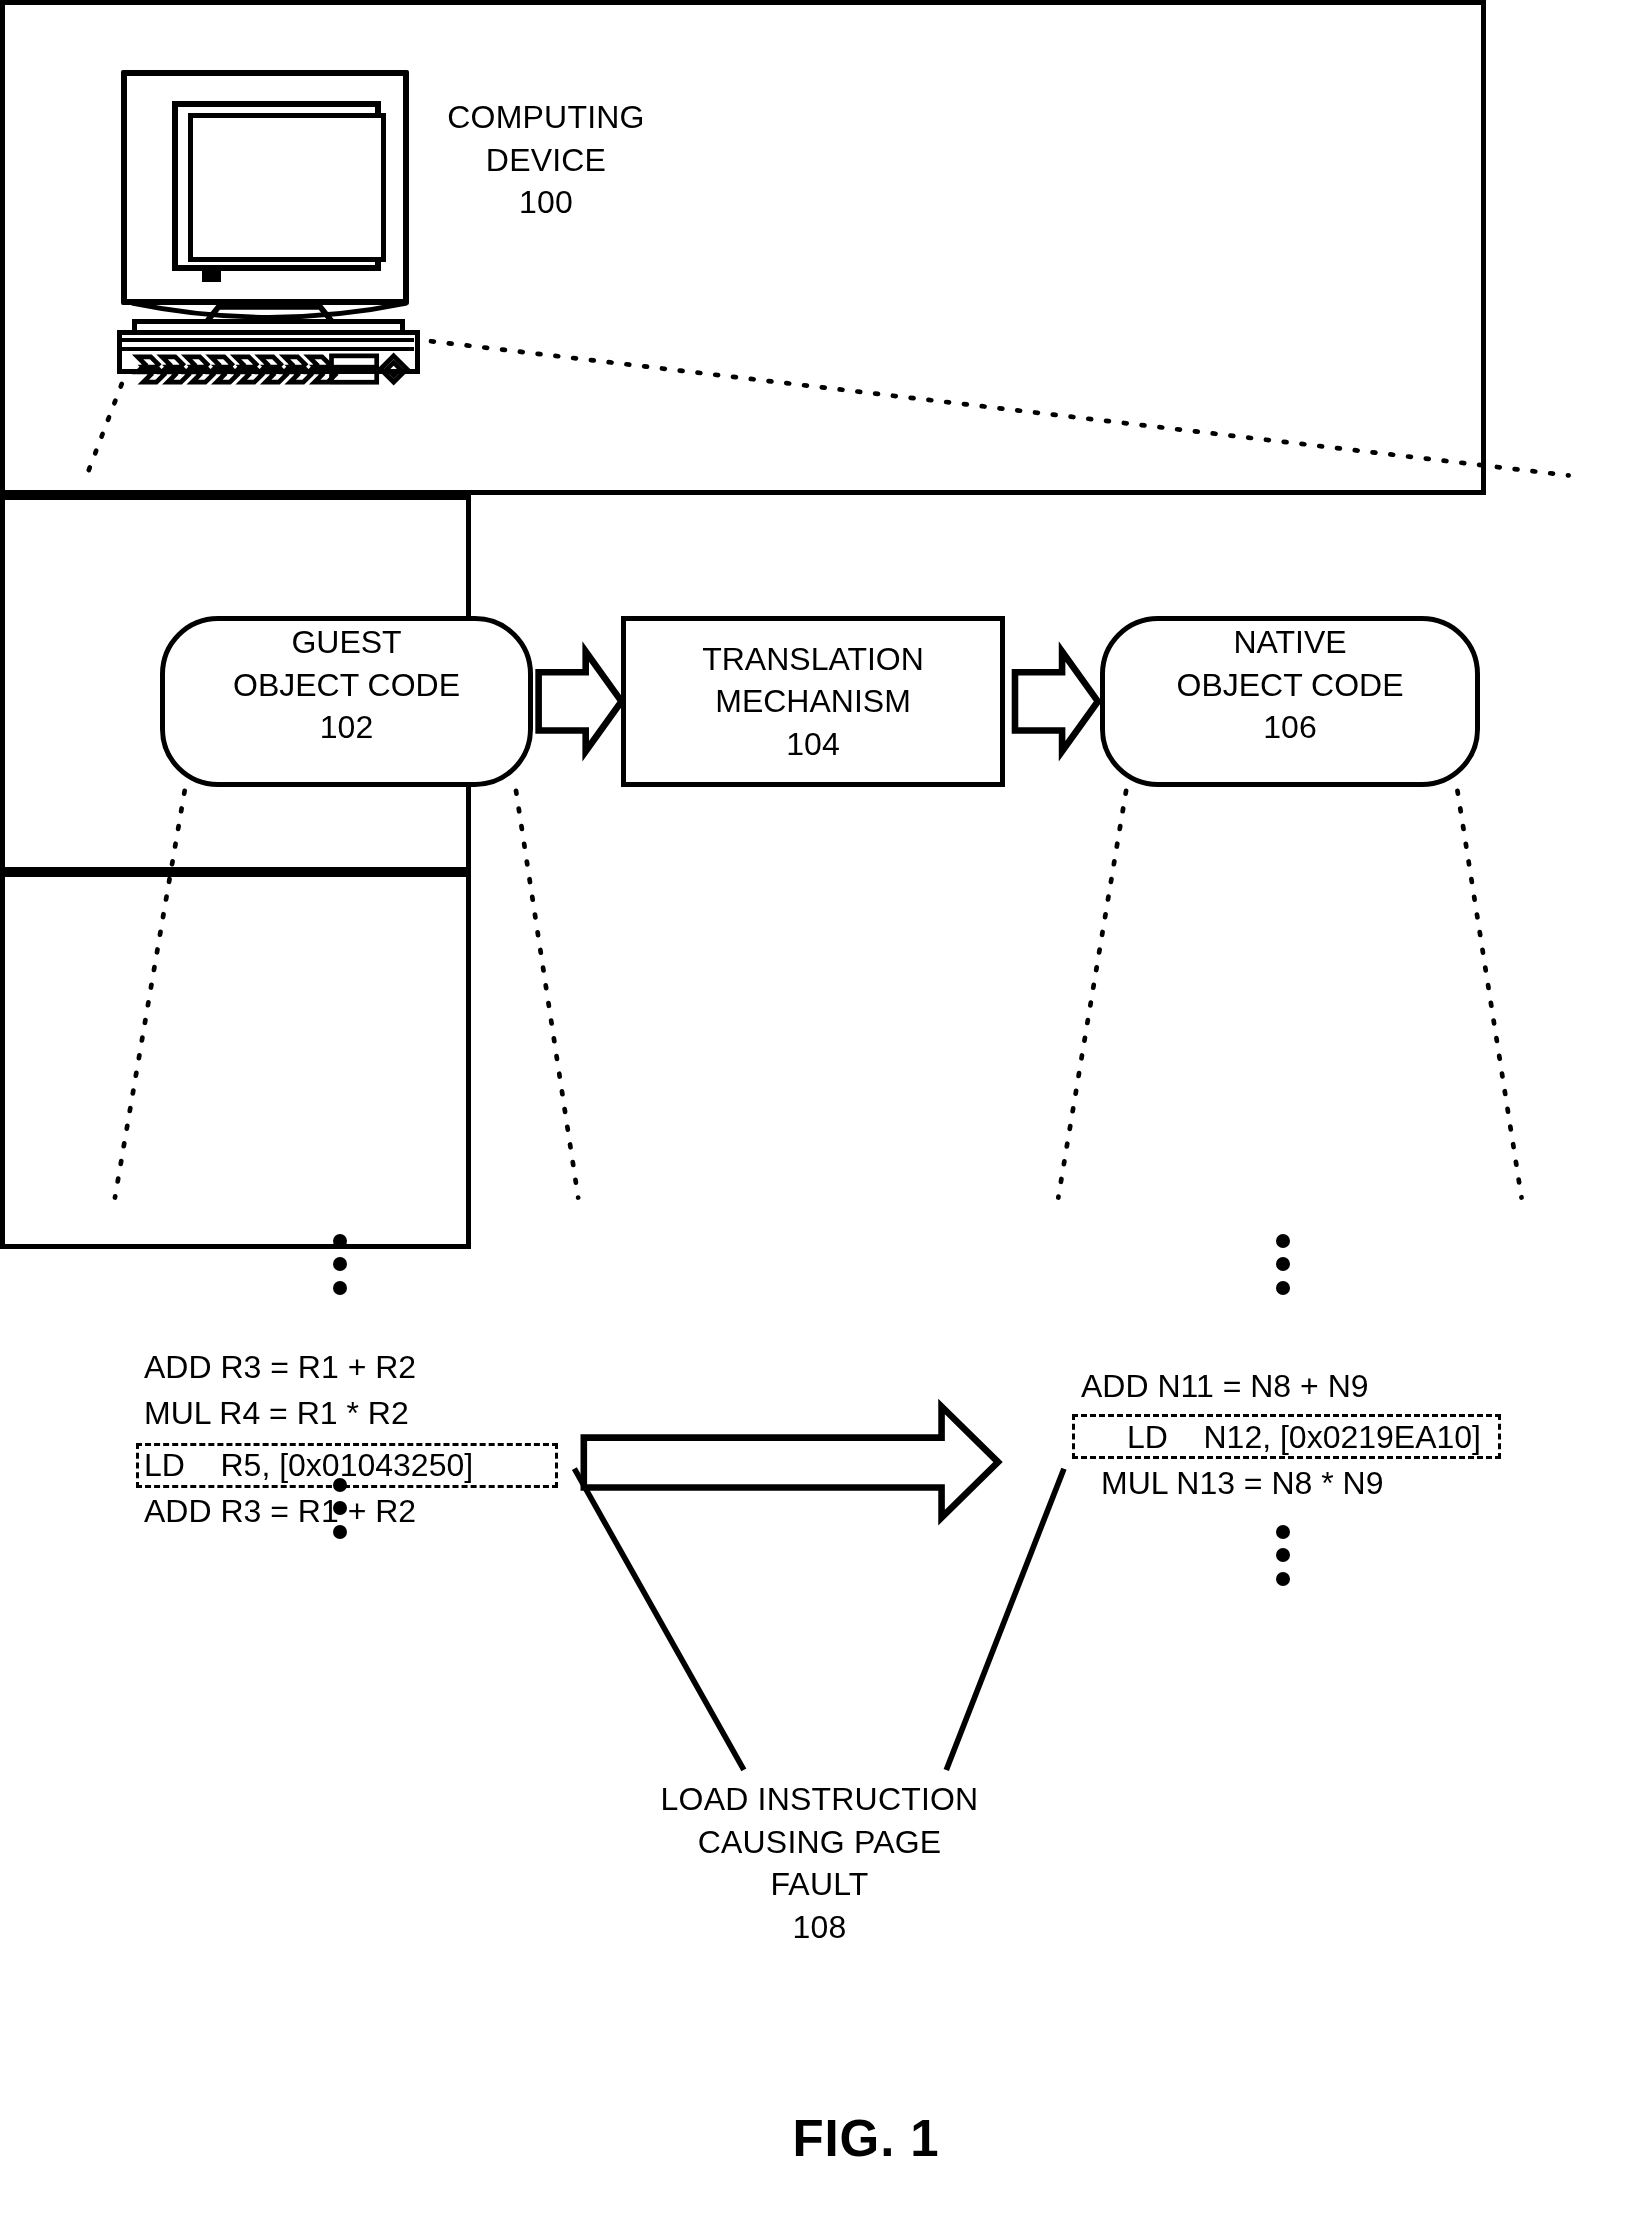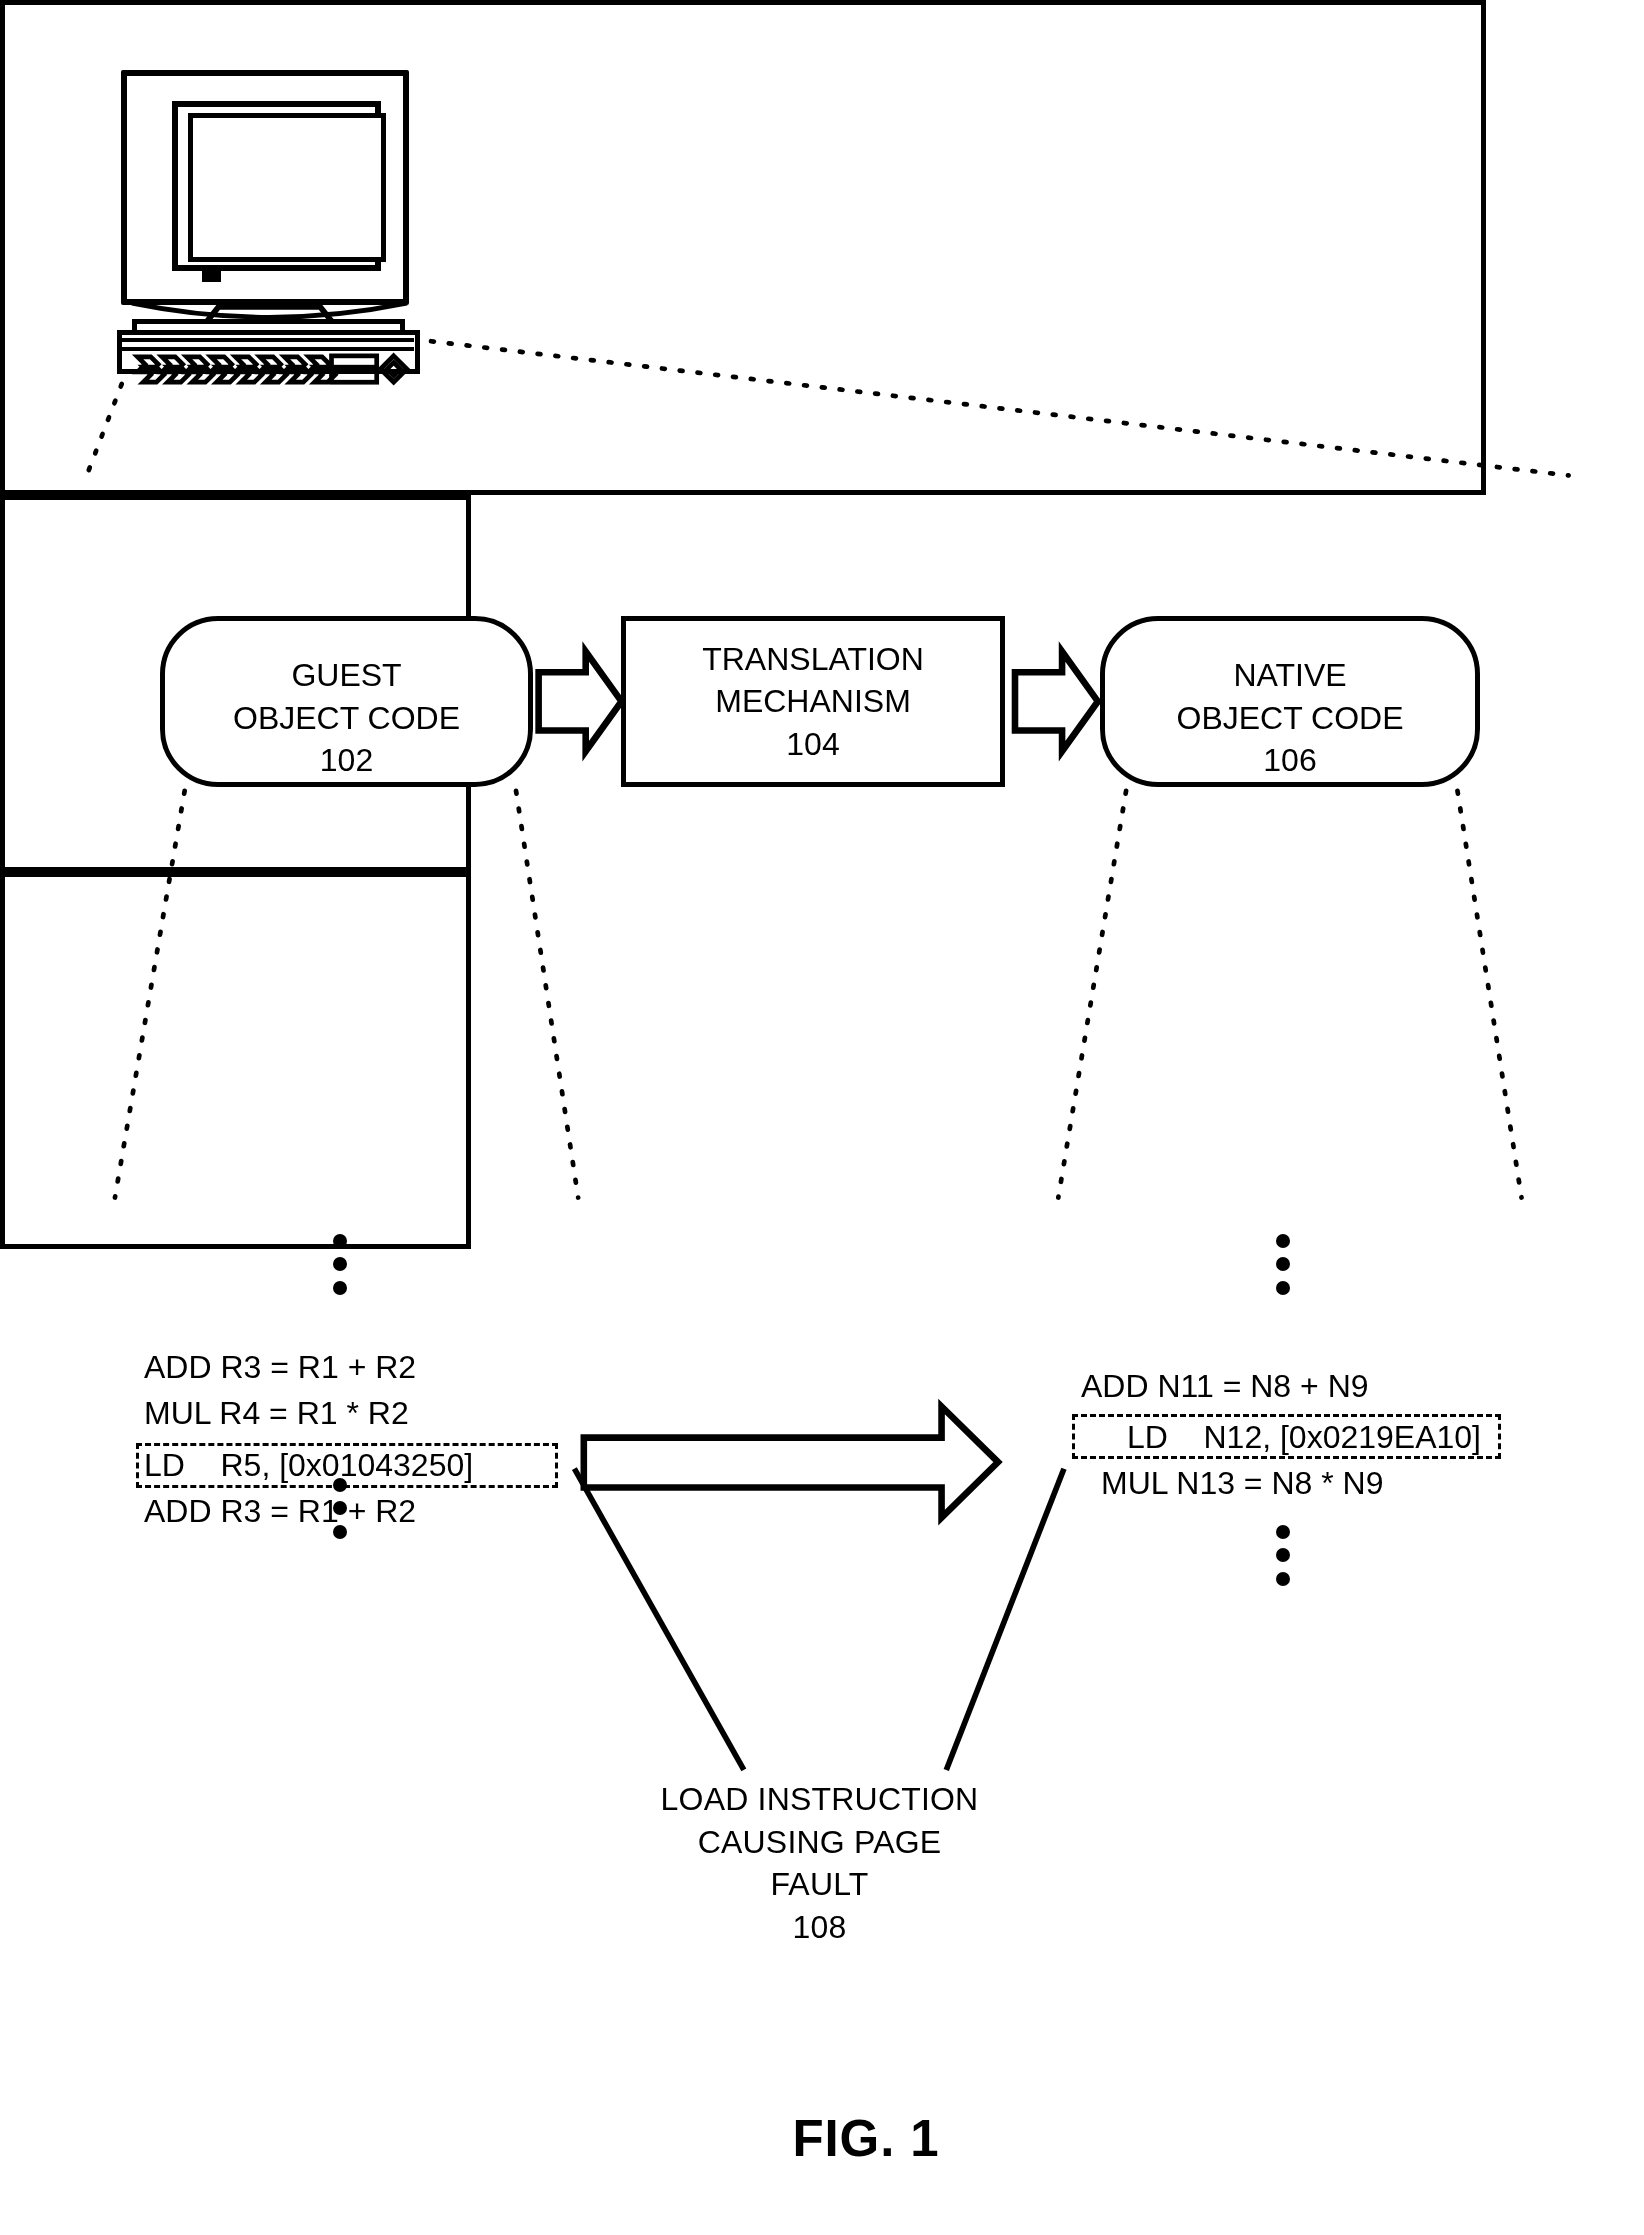--- a/index.html
+++ b/index.html
@@ -108,21 +108,21 @@
   }
 
   
   .round-box {
     position: absolute;
     border: 5.6px solid #000;
     border-radius: 58px;
     box-sizing: border-box;
     background: #fff;
     display: flex;
-    align-items: flex-end;
+    align-items: flex-start;
     justify-content: center;
   }
   .rect-box {
     position: absolute;
     border: 5.6px solid #000;
     box-sizing: border-box;
     background: #fff;
     display: flex;
     align-items: center;
     justify-content: center;
@@ -290,20 +290,23 @@
       <path d="M 334 390 l 14 0 l 8 8 l -8 8 l -14 0 l 8 -8 Z"></path>
 
       <rect x="352" y="378" width="48" height="12"></rect>
       <rect x="352" y="394" width="48" height="12"></rect>
 
       <path d="M 418 378 l 14 14 l -14 14 l -14 -14 Z"></path>
       <path d="M 418 385 l 7 7 l -7 7 l -7 -7 Z"></path>
     </g>
   </svg>
 
+  <div class="txt" id="computing-device-label">COMPUTING
+DEVICE
+100</div>
 
   <div id="main-frame"></div>
 
   <div class="round-box" id="guest-box">
     <div class="box-label">GUEST
 OBJECT CODE
 102</div>
   </div>
 
   <div class="rect-box" id="trans-box">

